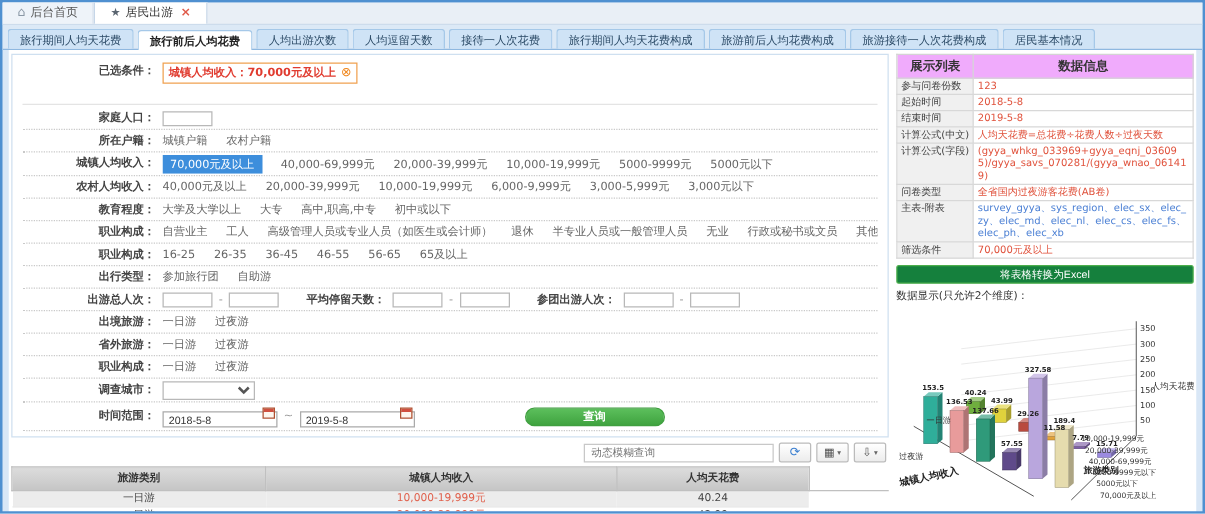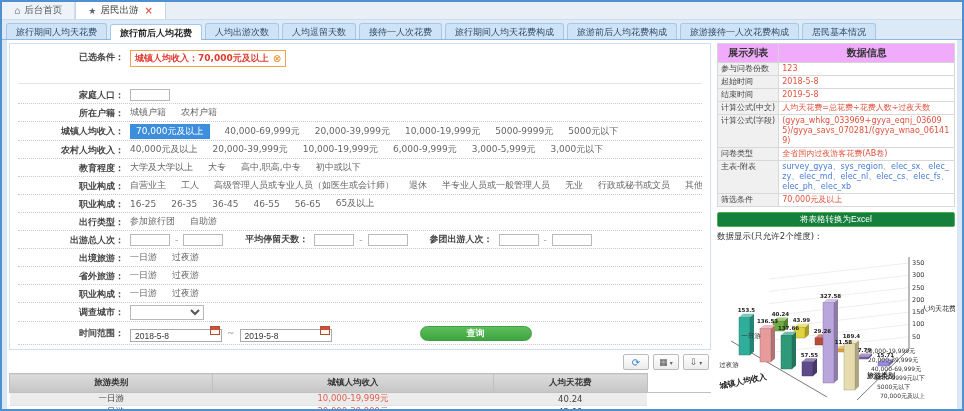--- a/index.html
+++ b/index.html
@@ -223,20 +223,21 @@
               <div class="f-label">时间范围：</div>
               <span class="date-wrap"><input class="date-input" value="2018-5-8" style=""><span class="cal-icon"></span></span>
               <span class="rng-sep">~</span>
               <span class="date-wrap"><input class="date-input" value="2019-5-8" style=""><span class="cal-icon"></span></span>
               <button class="query-btn">查询</button>
             </div>
           </div>
       </div>
 
       <div class="toolbar">
+        <input class="fuzzy-input" placeholder="动态模糊查询" style="">
         <button class="tb-btn">
           <span class="refresh-g">⟳</span>
         </button>
         <button class="tb-btn">
           <span>▦</span>
           <span class="caret">▾</span>
         </button>
         <button class="tb-btn">
           <span>⇩</span>
           <span class="caret">▾</span>

